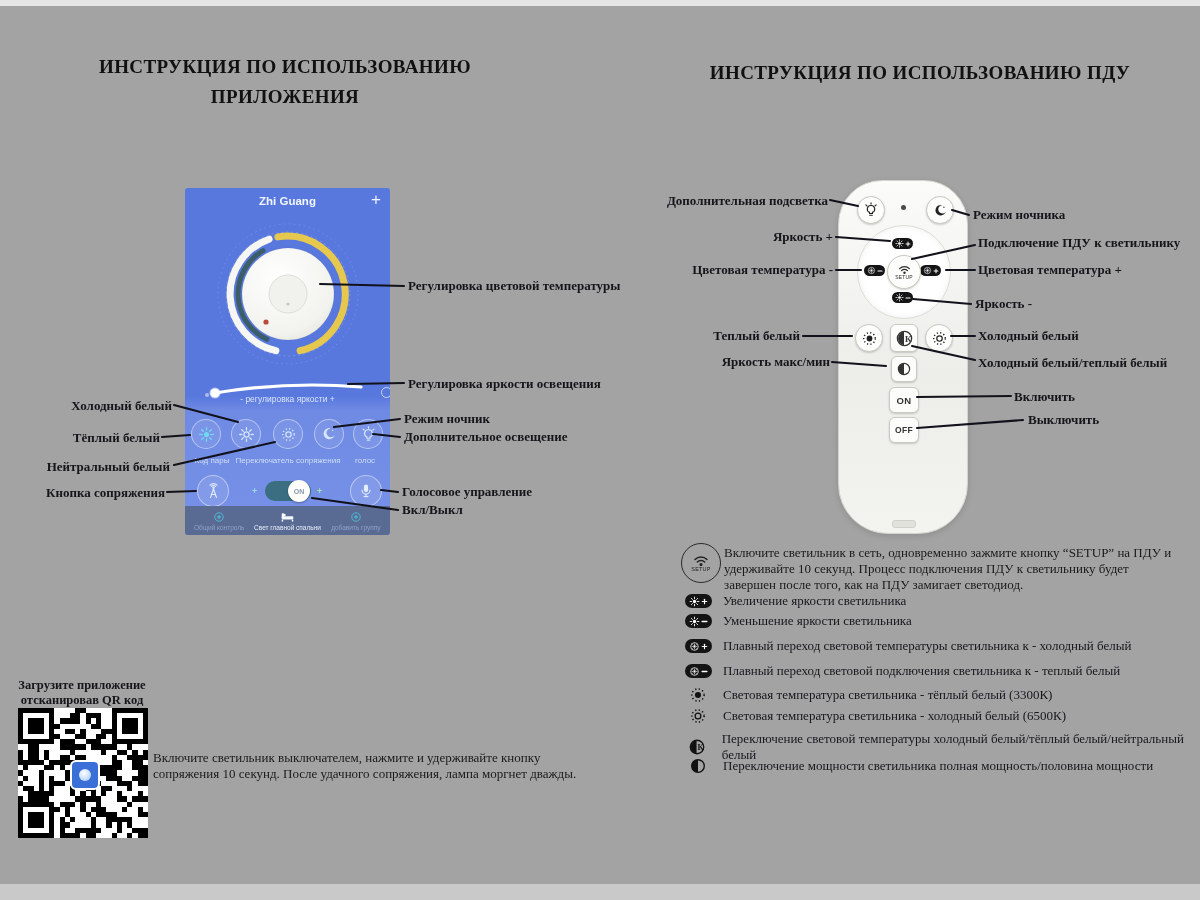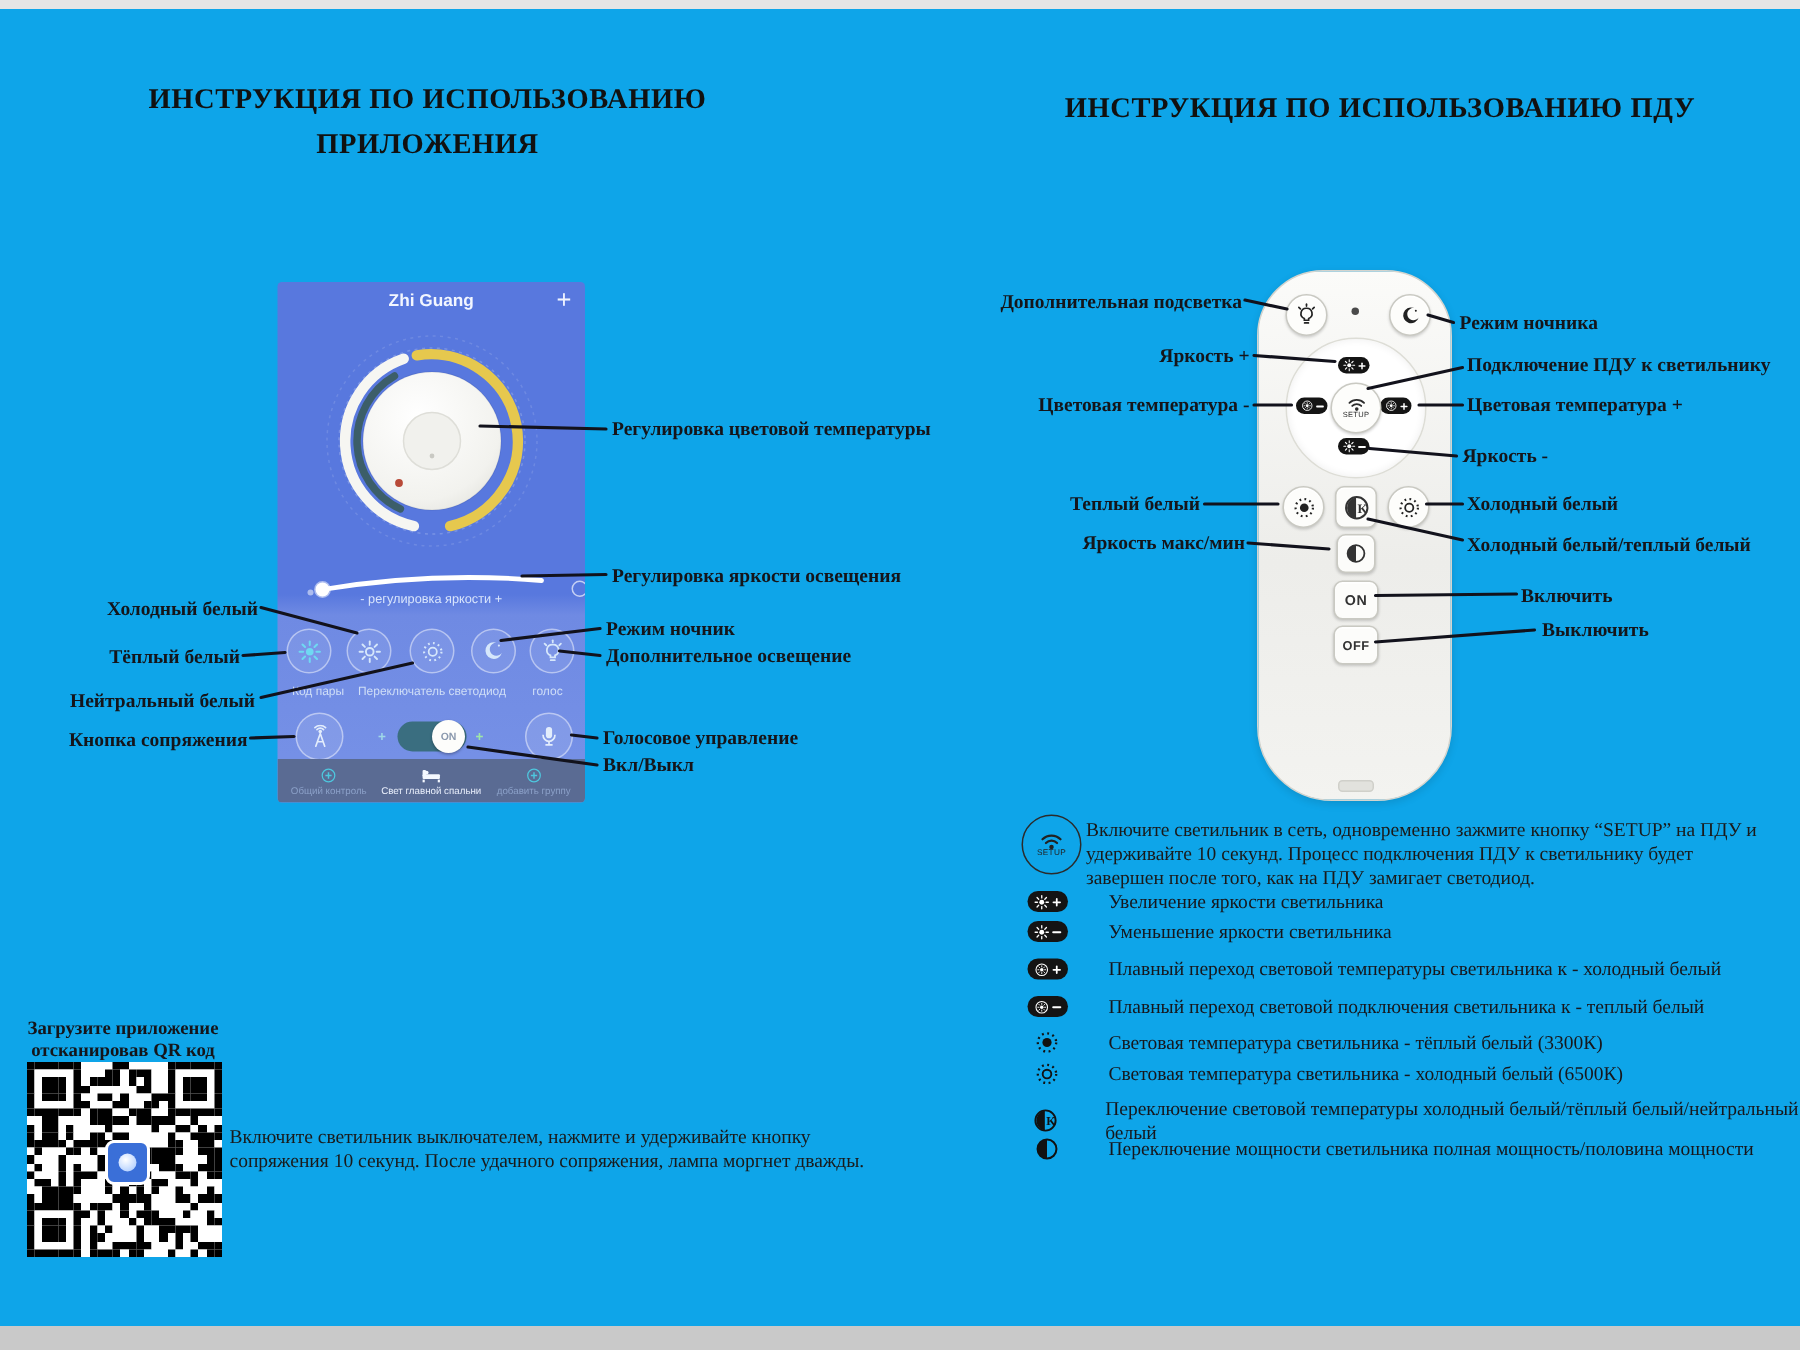--- a/index.html
+++ b/index.html
@@ -1,16 +1,16 @@
 <!DOCTYPE html>
 <html><head>
 <meta charset="utf-8">
 <style>
   html,body{margin:0;padding:0;background:#fff}
-  .stage{position:relative;width:1200px;height:900px;background:#0ea5e9;overflow:hidden;
+  .stage{position:relative;width:1200px;height:900px;background:#a3a3a3;overflow:hidden;
          font-family:"Liberation Serif",serif}
   .strip-top{position:absolute;left:0;top:0;width:1200px;height:6px;background:#e5e5e5}
   .strip-bottom{position:absolute;left:0;top:884px;width:1200px;height:16px;background:#c9c9c9}
 
   .title{position:absolute;font:bold 19px/30px "Liberation Serif",serif;color:#111;
          text-align:center;letter-spacing:.4px}
   .cl{position:absolute;font:bold 13px "Liberation Serif",serif;color:#15151a;white-space:nowrap;z-index:6}
   .para{position:absolute;font:13px/15.5px "Liberation Serif",serif;color:#1a1a1a}
 
   
@@ -61,21 +61,21 @@
   .onoff{font:bold 9.5px "Liberation Sans",sans-serif;letter-spacing:.3px}
 
   
   .pill{display:inline-flex;align-items:center;justify-content:center;gap:1px;background:#141414;
         border-radius:8px;width:27px;height:14px;color:#fff}
   .pill.sm{width:21px;height:11px;border-radius:6px;position:absolute}
   .pi{width:11px;height:11px}.ps{width:7px;height:7px}
   .pill.sm .pi{width:9px;height:9px}.pill.sm .ps{width:6px;height:6px}
 
   
-  .lrow{position:absolute;display:flex;align-items:center;gap:26px;font:13px "Liberation Serif",serif;color:#17171c;z-index:3}
+  .lrow{position:absolute;display:flex;align-items:center;gap:10px;font:13px "Liberation Serif",serif;color:#17171c;z-index:3}
   .lico{width:30px;display:flex;justify-content:center;align-items:center;color:#111}
   .setup-big{position:absolute;left:681px;top:543px;width:38px;height:38px;border-radius:50%;border:1.6px solid #2b2b2b;
              display:flex;flex-direction:column;align-items:center;justify-content:center;color:#222;z-index:3}
   .setup-big-txt{font:5.5px "Liberation Sans",sans-serif;color:#222;letter-spacing:.2px}
 
   
   .qr{position:absolute;left:18px;top:708px;width:130px;height:130px;background:#fff}
   .qr-grid{width:100%;height:100%;display:grid;grid-template-columns:repeat(25,1fr);grid-template-rows:repeat(25,1fr)}
   .qr-grid i.b{background:#000}.qr-grid i.w{background:#fff}
   .qr-appicon{position:absolute;left:52px;top:52px;width:26px;height:26px;border-radius:6px;background:#3a6fd8;
@@ -259,21 +259,21 @@
           <use href="#mn"></use>
         </svg>
       </div>
     <div class="aico" style="left:168px;top:231px;color:#d6e7fb">
       <svg class="ic" width="17" height="17" viewBox="-10 -10 20 20">
           <use href="#blb"></use>
         </svg>
       </div>
 
     <div class="rowlab" style="left:27px">Код пары</div>
-    <div class="rowlab" style="left:103px">Переключатель светодиод</div>
+    <div class="rowlab" style="left:103px">Переключатель сопряжения</div>
     <div class="rowlab" style="left:180px">голос</div>
 
     <div class="crc" style="left:12px;color:#e3edfc">
       <svg class="ic" width="17" height="17" viewBox="-10 -10 20 20">
           <use href="#tw"></use>
         </svg>
       </div>
 
     <span class="tmark" style="left:67px;color:#9fd8e8">+</span>
     <div class="toggle">

